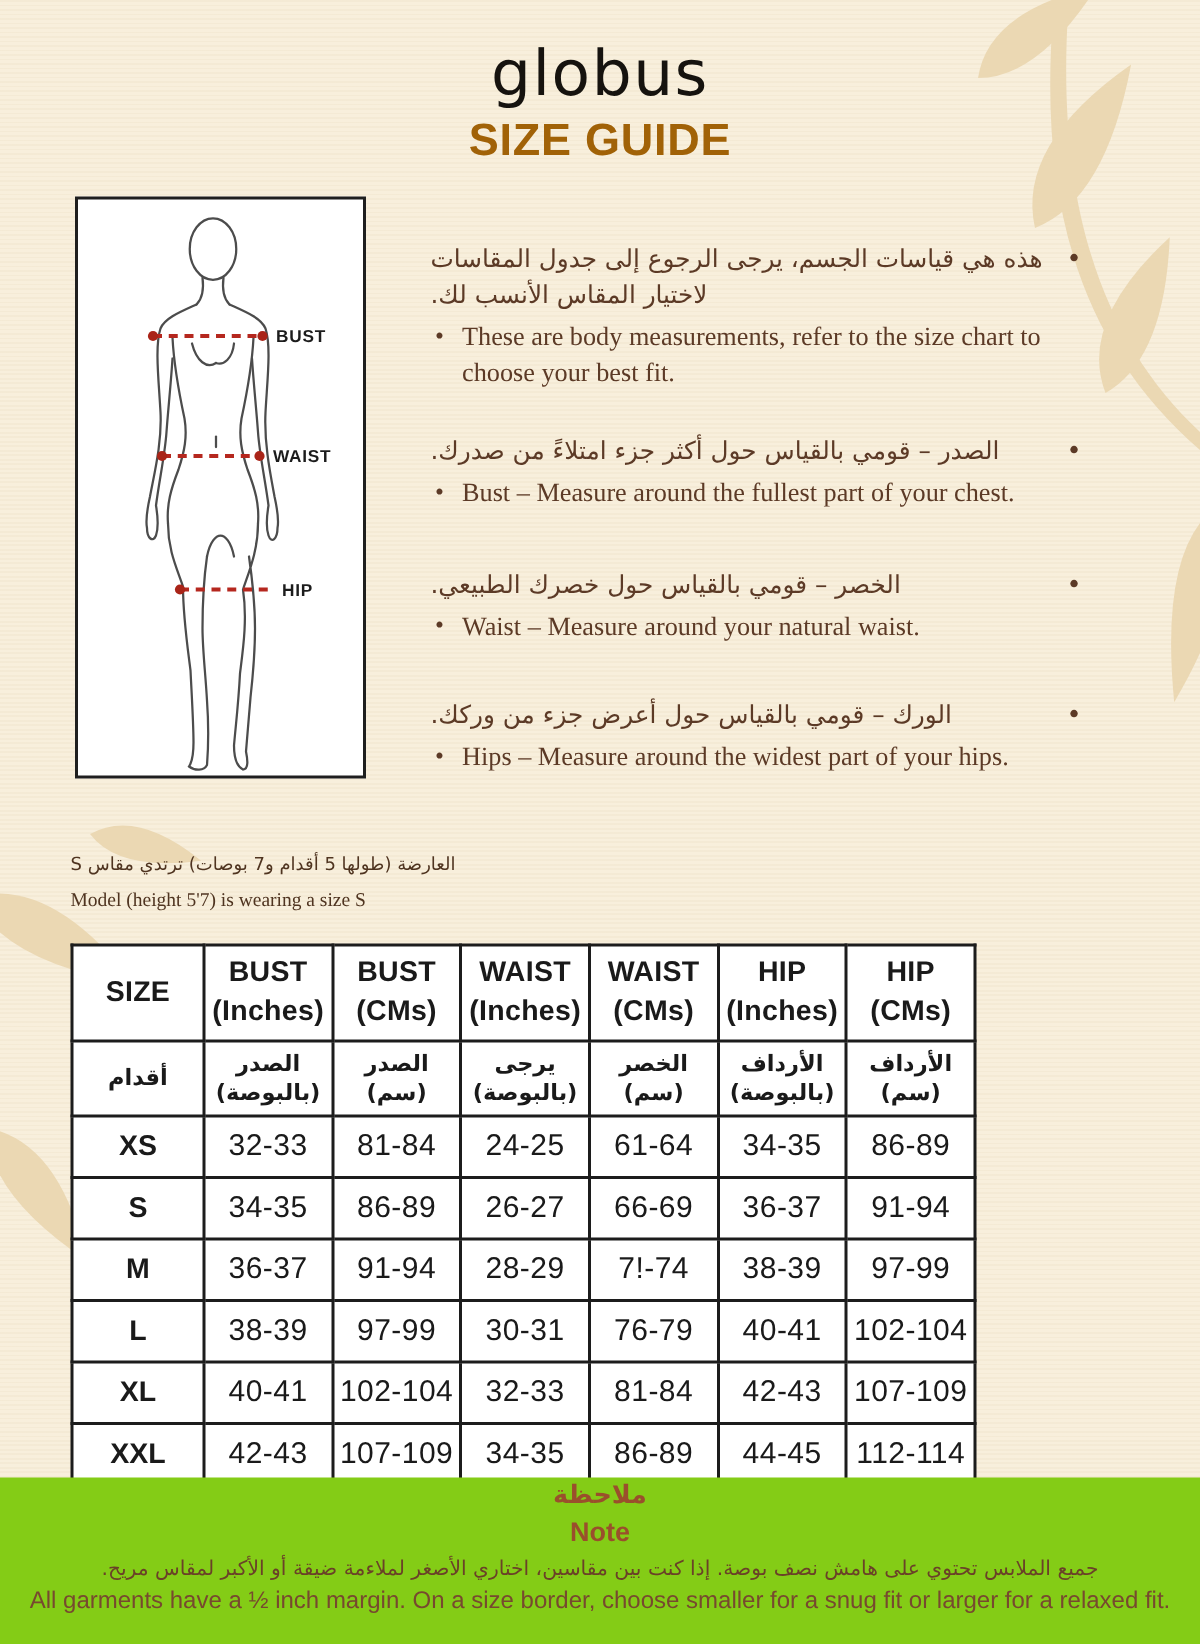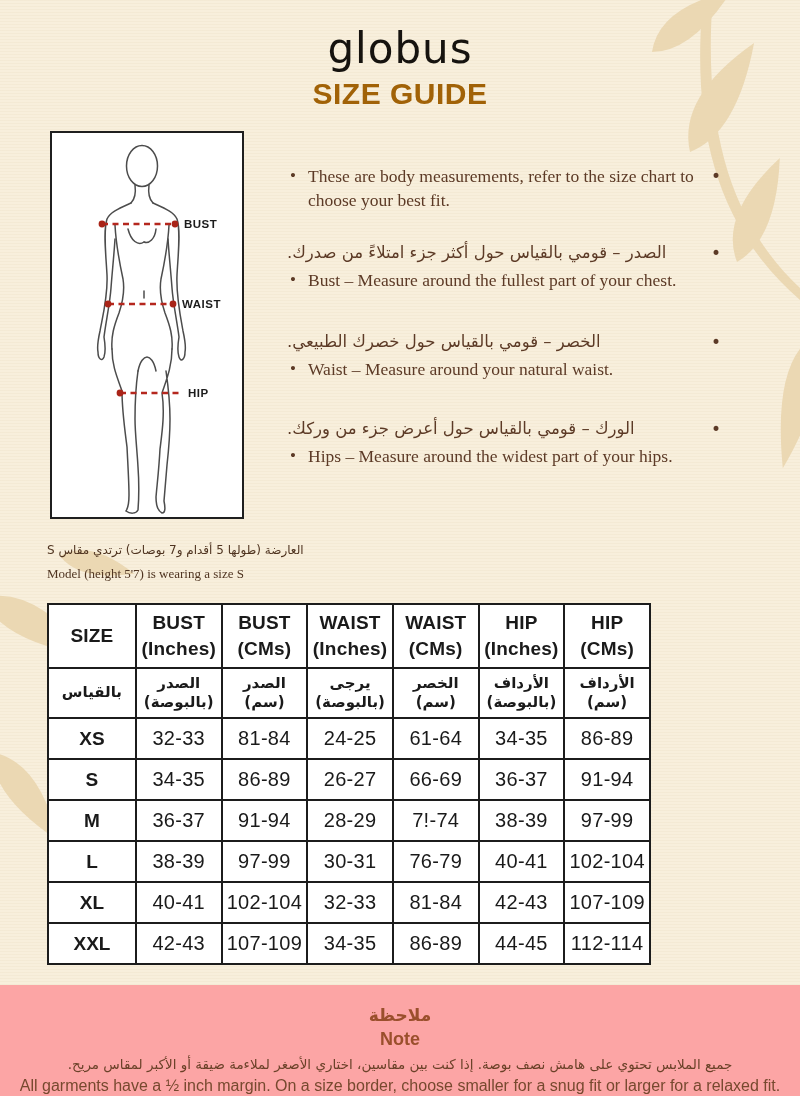--- a/index.html
+++ b/index.html
@@ -63,21 +63,21 @@
   .hdr-en th { height:64px; font-size:19px; font-weight:700; line-height:1.35; letter-spacing:0.2px; }
   .hdr-ar th { height:50px; direction:rtl; font-size:15px; font-weight:700; line-height:1.3;
                font-family:"DejaVu Sans", sans-serif; }
   .row-data th { height:41px; font-size:19px; font-weight:700;margin-top:18px; }
   .row-data td { height:41px; font-size:20px; font-weight:400; letter-spacing:0.3px;
                  font-family:"Liberation Sans", sans-serif; }
 
   
   .note-section {
     position:absolute; left:0; bottom:0; width:800px; height:111px;
-    background:#fca5a5; text-align:center; z-index:1; padding-top:18px;
+    background:#84cc16; text-align:center; z-index:1; padding-top:0;
   }
   .note-title-ar { font-family:"DejaVu Sans", sans-serif; direction:rtl;
     font-size:17px; font-weight:700; color:#9a4f2c; line-height:24px; }
   .note-title-en { font-size:18px; font-weight:700; color:#9a4f2c; line-height:25px; }
   .note-body-ar { direction:rtl; font-family:"DejaVu Sans", sans-serif;
     font-size:13.5px; color:#6a4128; line-height:21px; margin-top:2px; }
   .note-body-en { font-size:16px; color:#77492f; line-height:22px; }
 
   
   .outline { fill:none; stroke:#4c4c4c; stroke-width:1.5; stroke-linecap:round; }
@@ -169,21 +169,21 @@
         <g>
           <line class="mline" x1="68" y1="260" x2="128" y2="260"></line>
           <circle class="mdot" cx="68" cy="260" r="3.4"></circle>
           <text class="mlabel" x="136" y="264">HIP</text>
         </g>
       </svg>
     </div>
 
     <div class="bullets-col">
       <div class="b-group g1">
-        <div class="b-item ar"><span class="dot">•</span></div>
+        <div class="b-item ar"><span class="dot">•</span><span>هذه هي قياسات الجسم، يرجى الرجوع إلى جدول المقاسات لاختيار المقاس الأنسب لك.</span></div>
         <div class="b-item en"><span class="dot">•</span><span>These are body measurements, refer to the size chart to choose your best fit.</span></div>
       </div>
       <div class="b-group g2">
         <div class="b-item ar"><span class="dot">•</span><span>الصدر – قومي بالقياس حول أكثر جزء امتلاءً من صدرك.</span></div>
         <div class="b-item en"><span class="dot">•</span><span>Bust – Measure around the fullest part of your chest.</span></div>
       </div>
       <div class="b-group g3">
         <div class="b-item ar"><span class="dot">•</span><span>الخصر – قومي بالقياس حول خصرك الطبيعي.</span></div>
         <div class="b-item en"><span class="dot">•</span><span>Waist – Measure around your natural waist.</span></div>
       </div>
@@ -235,21 +235,21 @@
             <div>HIP</div>
             <div>(Inches)</div>
           </th>
       <th>
             <div>HIP</div>
             <div>(CMs)</div>
           </th>
     </tr>
     <tr class="hdr-ar">
       <th>
-            <div>بالقياس</div>
+            <div>أقدام</div>
             <div></div>
           </th>
       <th>
             <div>الصدر</div>
             <div>(بالبوصة)</div>
           </th>
       <th>
             <div>الصدر (سم)</div>
             <div></div>
           </th>

